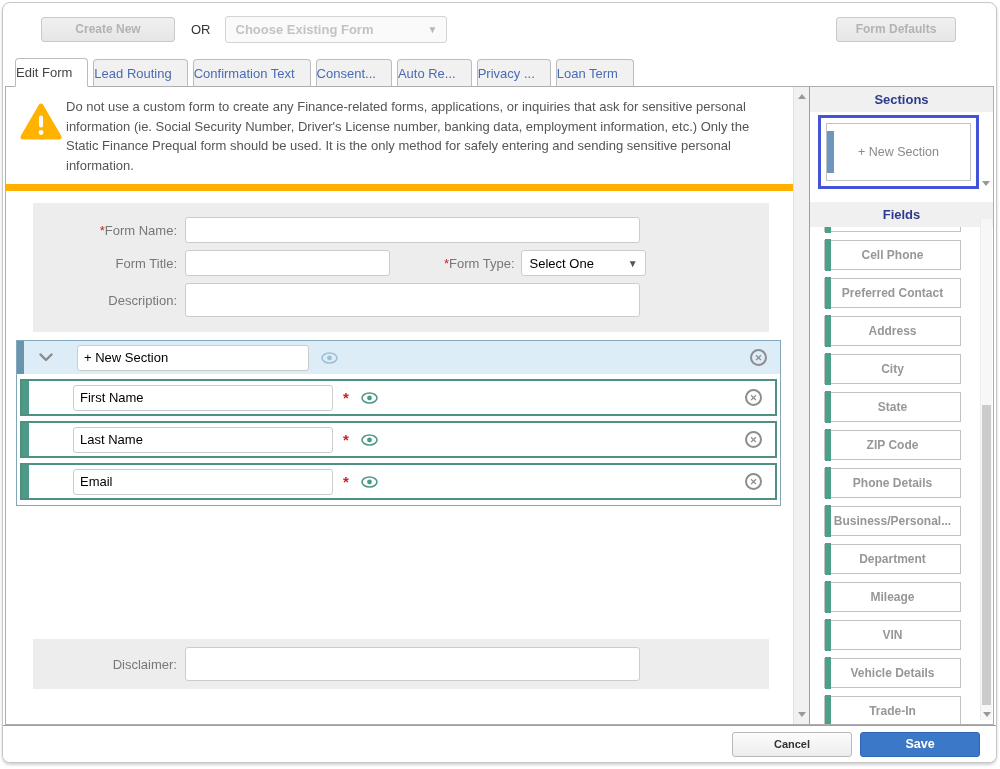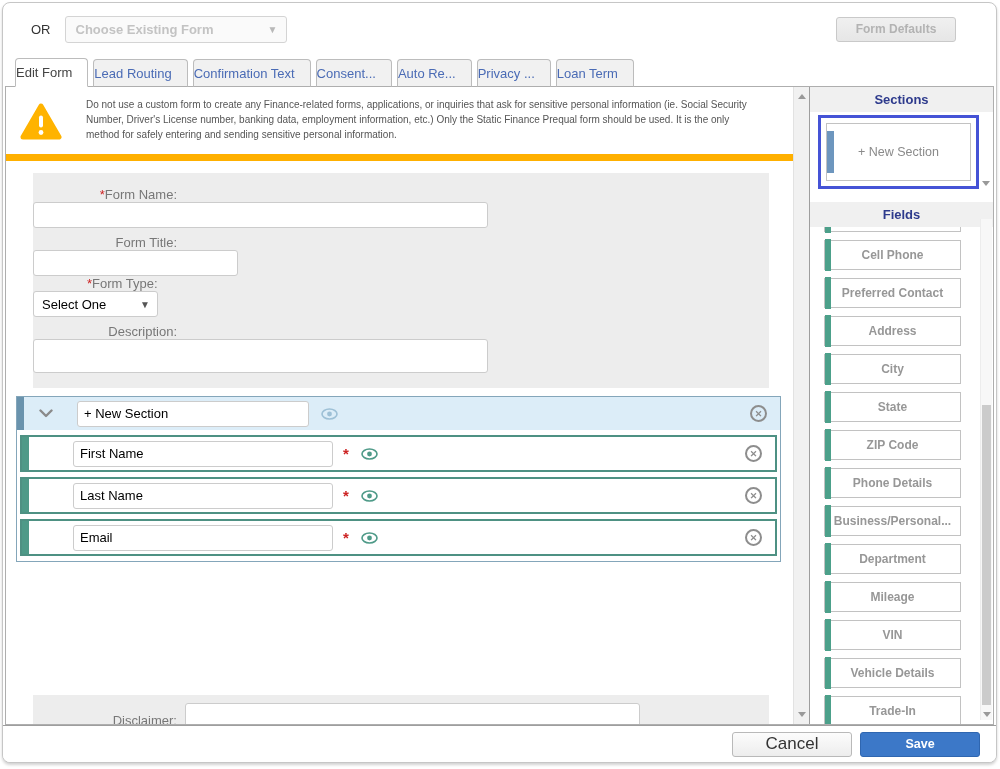--- a/index.html
+++ b/index.html
@@ -31,26 +31,26 @@
     background:#f1f1f1; color:#4a6bb5; font-size:13px; padding:6px 15px 5px 0;
     margin-right:5px; margin-bottom:-1px; white-space:nowrap; cursor:pointer;
   }
   .tab.active { background:#fff; color:#444; border-bottom:1px solid #fff; padding-bottom:6px; }
   
   .panel { flex:1; border:1px solid #aeaeae; margin:0 2px; display:flex; min-height:0; }
   .main { flex:1; background:#fff; display:flex; flex-direction:column; min-width:0; }
   
   .warn-wrap { display:flex; padding:10px 28px 0 14px; }
   .warn-icon { flex:none; width:42px; margin-top:6px; }
-  .warn-text { margin-left:24px; font-size:10px; color:#555; line-height:1.5; max-width:700px; }
+  .warn-text { margin-left:4px; font-size:13px; color:#555; line-height:1.5; max-width:700px; }
   .yellow-bar { height:7px; background:#ffb000; margin-top:9px; }
   
   .scrollbody { flex:1; overflow:hidden; }
   .graypanel-top { background:#ededed; margin:12px 24px 0 27px; padding:7px 0 8px 0; }
-  .frow { display:flex; align-items:flex-start; margin:7px 0;flex-direction:column; }
+  .frow { display:flex; align-items:center; margin:7px 0; }
   .flabel { width:152px; text-align:right; padding-right:8px; font-size:13px; color:#777; white-space:nowrap; flex:none; }
   .req { color:#cc2222; }
   .tinput { border:1px solid #ccc; border-radius:3px; height:26px; font-size:13px; padding:0 6px; font-family:"Liberation Sans",sans-serif; background:#fff; }
   .w-big { width:455px; }
   .w-med { width:205px; }
   .h-tall { height:34px; }
   .type-label { font-size:13px; color:#777; margin-left:54px; padding-right:6px; white-space:nowrap; }
   .fake-select {
     width:125px; height:26px; border:1px solid #ccc; border-radius:3px; background:#fff;
     display:flex; align-items:center; padding:0 7px 0 8px; font-size:13px; color:#000; cursor:pointer;
@@ -104,33 +104,34 @@
   }
   .fcard .accent { position:absolute; left:0; top:-2px; bottom:-2px; width:6px; background:#4ca08a; }
   .fcard.partial { margin-top:-25px; }
   .fields-scroll { position:absolute; right:1px; top:132px; bottom:4px; width:12px; background:#f7f7f7; border-left:1px solid #ececec; }
   .fields-thumb { position:absolute; left:1px; right:1px; top:186px; height:300px; background:#cbcbcb; }
   .fields-down { position:absolute; left:2px; bottom:3px; width:0; height:0; border-left:4px solid transparent; border-right:4px solid transparent; border-top:5px solid #999; }
   
   .footer { height:37px; border-top:1px solid #9e9e9e; display:flex; align-items:center; justify-content:flex-end; padding-right:16px; background:#fff; flex:none; }
   .btn-cancel {
     width:120px; height:25px; background:linear-gradient(#fcfcfc,#ededed); border:1px solid #b9b9b9; border-radius:3px;
-    color:#333; font-weight:normal; font-size:17px; cursor:pointer; font-family:"Liberation Sans",sans-serif;
+    color:#333; font-weight:bold; font-size:11px; cursor:pointer; font-family:"Liberation Sans",sans-serif;
   }
   .btn-save {
     width:120px; height:25px; margin-left:8px; background:#3c78c8; border:1px solid #2f66b0; border-radius:3px;
     color:#fff; font-weight:bold; font-size:12.5px; cursor:pointer; font-family:"Liberation Sans",sans-serif;
   }
 </style>
 </head>
 <body>
 
 <div class="page">
 
   <div class="topbar">
+    <div class="btn-disabled create-new">Create New</div>
     <span class="or-label">OR</span>
     <div class="fake-select-disabled">
       <span>Choose Existing Form</span>
       <span class="arrow">▼</span>
     </div>
     <div class="btn-disabled form-defaults">Form Defaults</div>
   </div>
 
   <div class="tabs">
     <div class="tab active">Edit Form</div>

